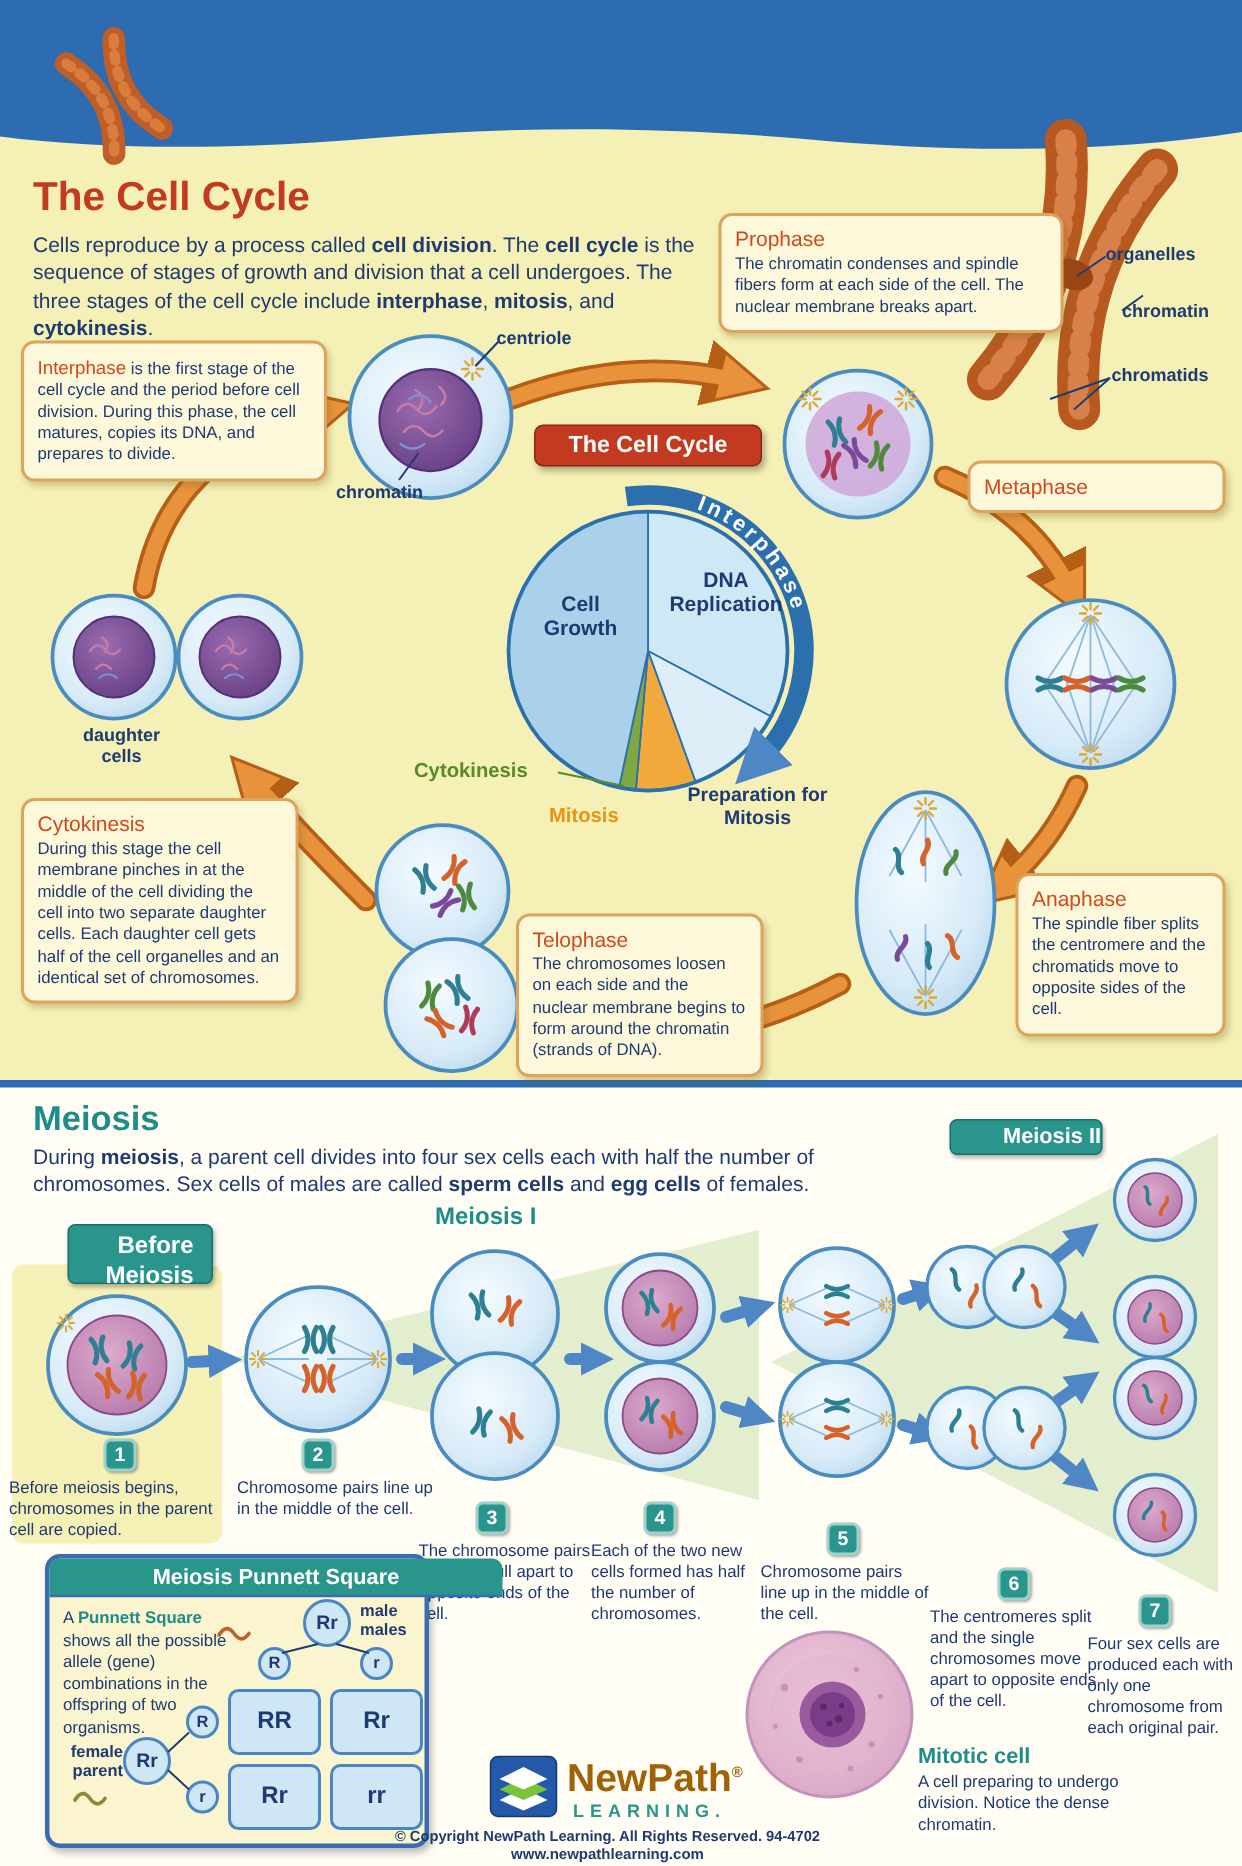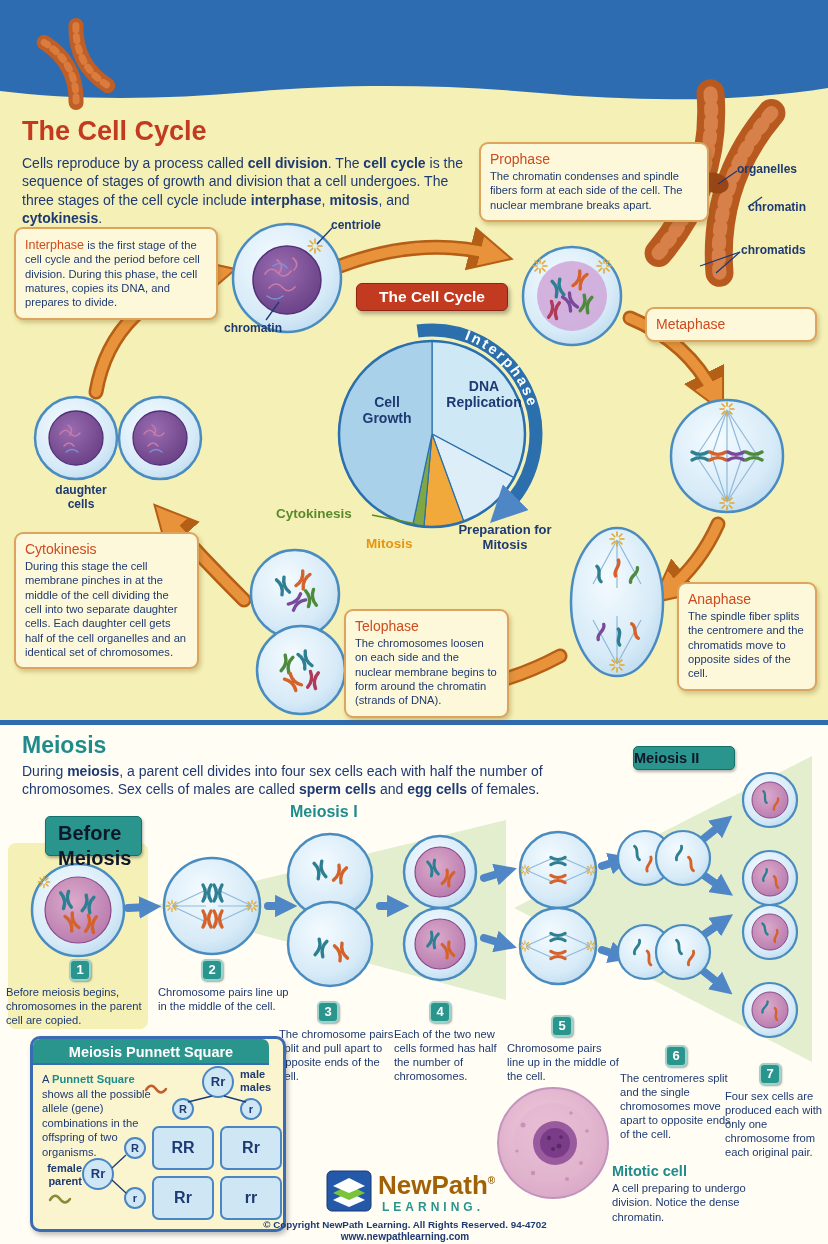--- a/index.html
+++ b/index.html
@@ -16,25 +16,25 @@
 .cc-intro{position:absolute;left:22px;top:154px;width:446px;font-size:14px;line-height:1.32;color:#1e3a72}
 .callout{position:absolute;background:#fdf8da;border:2px solid #dca45c;border-radius:9px;padding:7px 9px 8px;box-shadow:2px 3px 4px rgba(130,95,25,.3)}
 .ct{color:#cf4a1e;font-weight:normal;font-size:14px;line-height:1.15}
 .cx{color:#1e3a72;font-size:11.2px;line-height:1.28;margin-top:2px}
 .ct-inline{display:inline;font-size:12.5px}
 .pointer-label{position:absolute;color:#1e3a72;font-weight:bold;font-size:12px}
 .pie-title{position:absolute;left:356px;top:283px;width:152px;height:28px;background:#c23a20;border:1px solid #8e2412;border-radius:6px;color:#fff;font-weight:bold;font-size:15.5px;text-align:center;line-height:26px;box-shadow:2px 3px 4px rgba(0,0,0,.3)}
 .pie-label{position:absolute;font-weight:bold;text-align:center;color:#1e3a72}
 .meio-heading{position:absolute;left:22px;top:732px;font-size:23px;font-weight:bold;color:#1f8c8c}
 .meio-intro{position:absolute;left:22px;top:762px;width:524px;font-size:14px;line-height:1.32;color:#1e3a72}
-.tealbadge{position:absolute;background:#2a958d;border:1px solid #16706a;color:#0f172a;font-weight:bold;text-align:left;border-radius:5px;box-shadow:1px 2px 3px rgba(0,0,0,.3)}
+.tealbadge{position:absolute;background:#2a958d;border:1px solid #16706a;color:#ffffff;font-weight:bold;text-align:right;border-radius:5px;box-shadow:1px 2px 3px rgba(0,0,0,.3)}
 .stepnum{position:absolute;width:22px;height:22px;background:#2a958d;border:2px solid #9ed2ca;border-radius:5px;color:#fff;font-weight:bold;font-size:13px;text-align:center;line-height:18px;box-shadow:1px 1px 2px rgba(0,0,0,.35)}
 .steptext{position:absolute;color:#1e3a72;font-size:11.2px;line-height:1.26}
 .pq-box{position:absolute;left:30px;top:1036px;width:256px;height:196px;background:#faf5cf;border:3px solid #3a6cb4;border-radius:10px;box-shadow:2px 3px 5px rgba(0,0,0,.25)}
-.pq-header{position:absolute;left:33px;top:1039px;width:236px;height:26px;background:#2a958d;border-radius:7px 7px 0 0;color:#fff;font-weight:bold;font-size:14.5px;text-align:center;line-height:26px;border-bottom:2px solid #3a6cb4}
+.pq-header{position:absolute;left:33px;top:1039px;width:302px;height:26px;background:#2a958d;border-radius:7px 7px 0 0;color:#fff;font-weight:bold;font-size:14.5px;text-align:center;line-height:26px;border-bottom:2px solid #3a6cb4}
 .pq-text{position:absolute;left:42px;top:1072px;width:126px;font-size:11.2px;line-height:1.3;color:#1e3a72}
 .allele{position:absolute;background:#cfe6f4;border:2px solid #4a86c4;border-radius:50%;color:#1e3a72;font-weight:bold;text-align:center}
 .allele.big{width:32px;height:32px;font-size:13px;line-height:28px}
 .allele.small{width:22px;height:22px;font-size:11px;line-height:18px}
 .pq-cell{position:absolute;width:62px;height:44px;background:#cfe6f4;border:2px solid #4a86c4;border-radius:7px;color:#1e3a72;font-weight:bold;font-size:16px;text-align:center;line-height:40px}
 .parent-label{position:absolute;color:#1e3a72;font-weight:bold;font-size:11px;line-height:1.15}
 .mito-title{position:absolute;left:612px;top:1163px;font-size:14.5px;font-weight:bold;color:#1f8c8c}
 .mito-text{position:absolute;left:612px;top:1181px;width:148px;font-size:11.2px;line-height:1.28;color:#1e3a72}
 .brand{position:absolute;left:378px;top:1170px;font-size:26px;font-weight:bold;color:#a16207}
 .brand sup{font-size:10px}
@@ -408,21 +408,21 @@
   <div class="pie-label" style="left:436px;top:378px;width:96px;font-size:14px">DNA Replication</div>
   <div class="pie-label" style="left:276px;top:506px;font-size:13.5px;color:#5a8a2a">Cytokinesis</div>
   <div class="pie-label" style="left:366px;top:536px;font-size:13.5px;color:#e8940f">Mitosis</div>
   <div class="pie-label" style="left:458px;top:522px;width:94px;font-size:13px">Preparation for Mitosis</div>
 
   <div class="meio-heading">Meiosis</div>
   <div class="meio-intro"><span>During </span><span class="b">meiosis</span><span>, a parent cell divides into four sex cells each with half the number of chromosomes.  Sex cells of males are called </span><span class="b">sperm cells</span><span> and </span><span class="b">egg cells</span><span> of females.</span></div>
 
   <div class="tealbadge" style="left:633px;top:746px;width:102px;height:24px;font-size:14.5px;line-height:22px">Meiosis II</div>
   <div class="teal" style="position:absolute;left:290px;top:803px;font-size:16px">Meiosis I</div>
-  <div class="tealbadge" style="left:45px;top:816px;width:97px;height:40px;font-size:20px;line-height:1.25;padding:4px 12px">Before Meiosis</div>
+  <div class="tealbadge" style="left:45px;top:816px;width:97px;height:40px;font-size:16px;line-height:1.25;padding:4px 12px">Before Meiosis</div>
 
   <div class="stepnum" style="left:69px;top:959px">1</div>
   <div class="stepnum" style="left:201px;top:959px">2</div>
   <div class="stepnum" style="left:317px;top:1001px">3</div>
   <div class="stepnum" style="left:429px;top:1001px">4</div>
   <div class="stepnum" style="left:551px;top:1015px">5</div>
   <div class="stepnum" style="left:665px;top:1045px">6</div>
   <div class="stepnum" style="left:759px;top:1063px">7</div>
 
   <div class="steptext" style="left:6px;top:985px;width:140px">Before meiosis begins, chromosomes in the parent cell are copied.</div>

